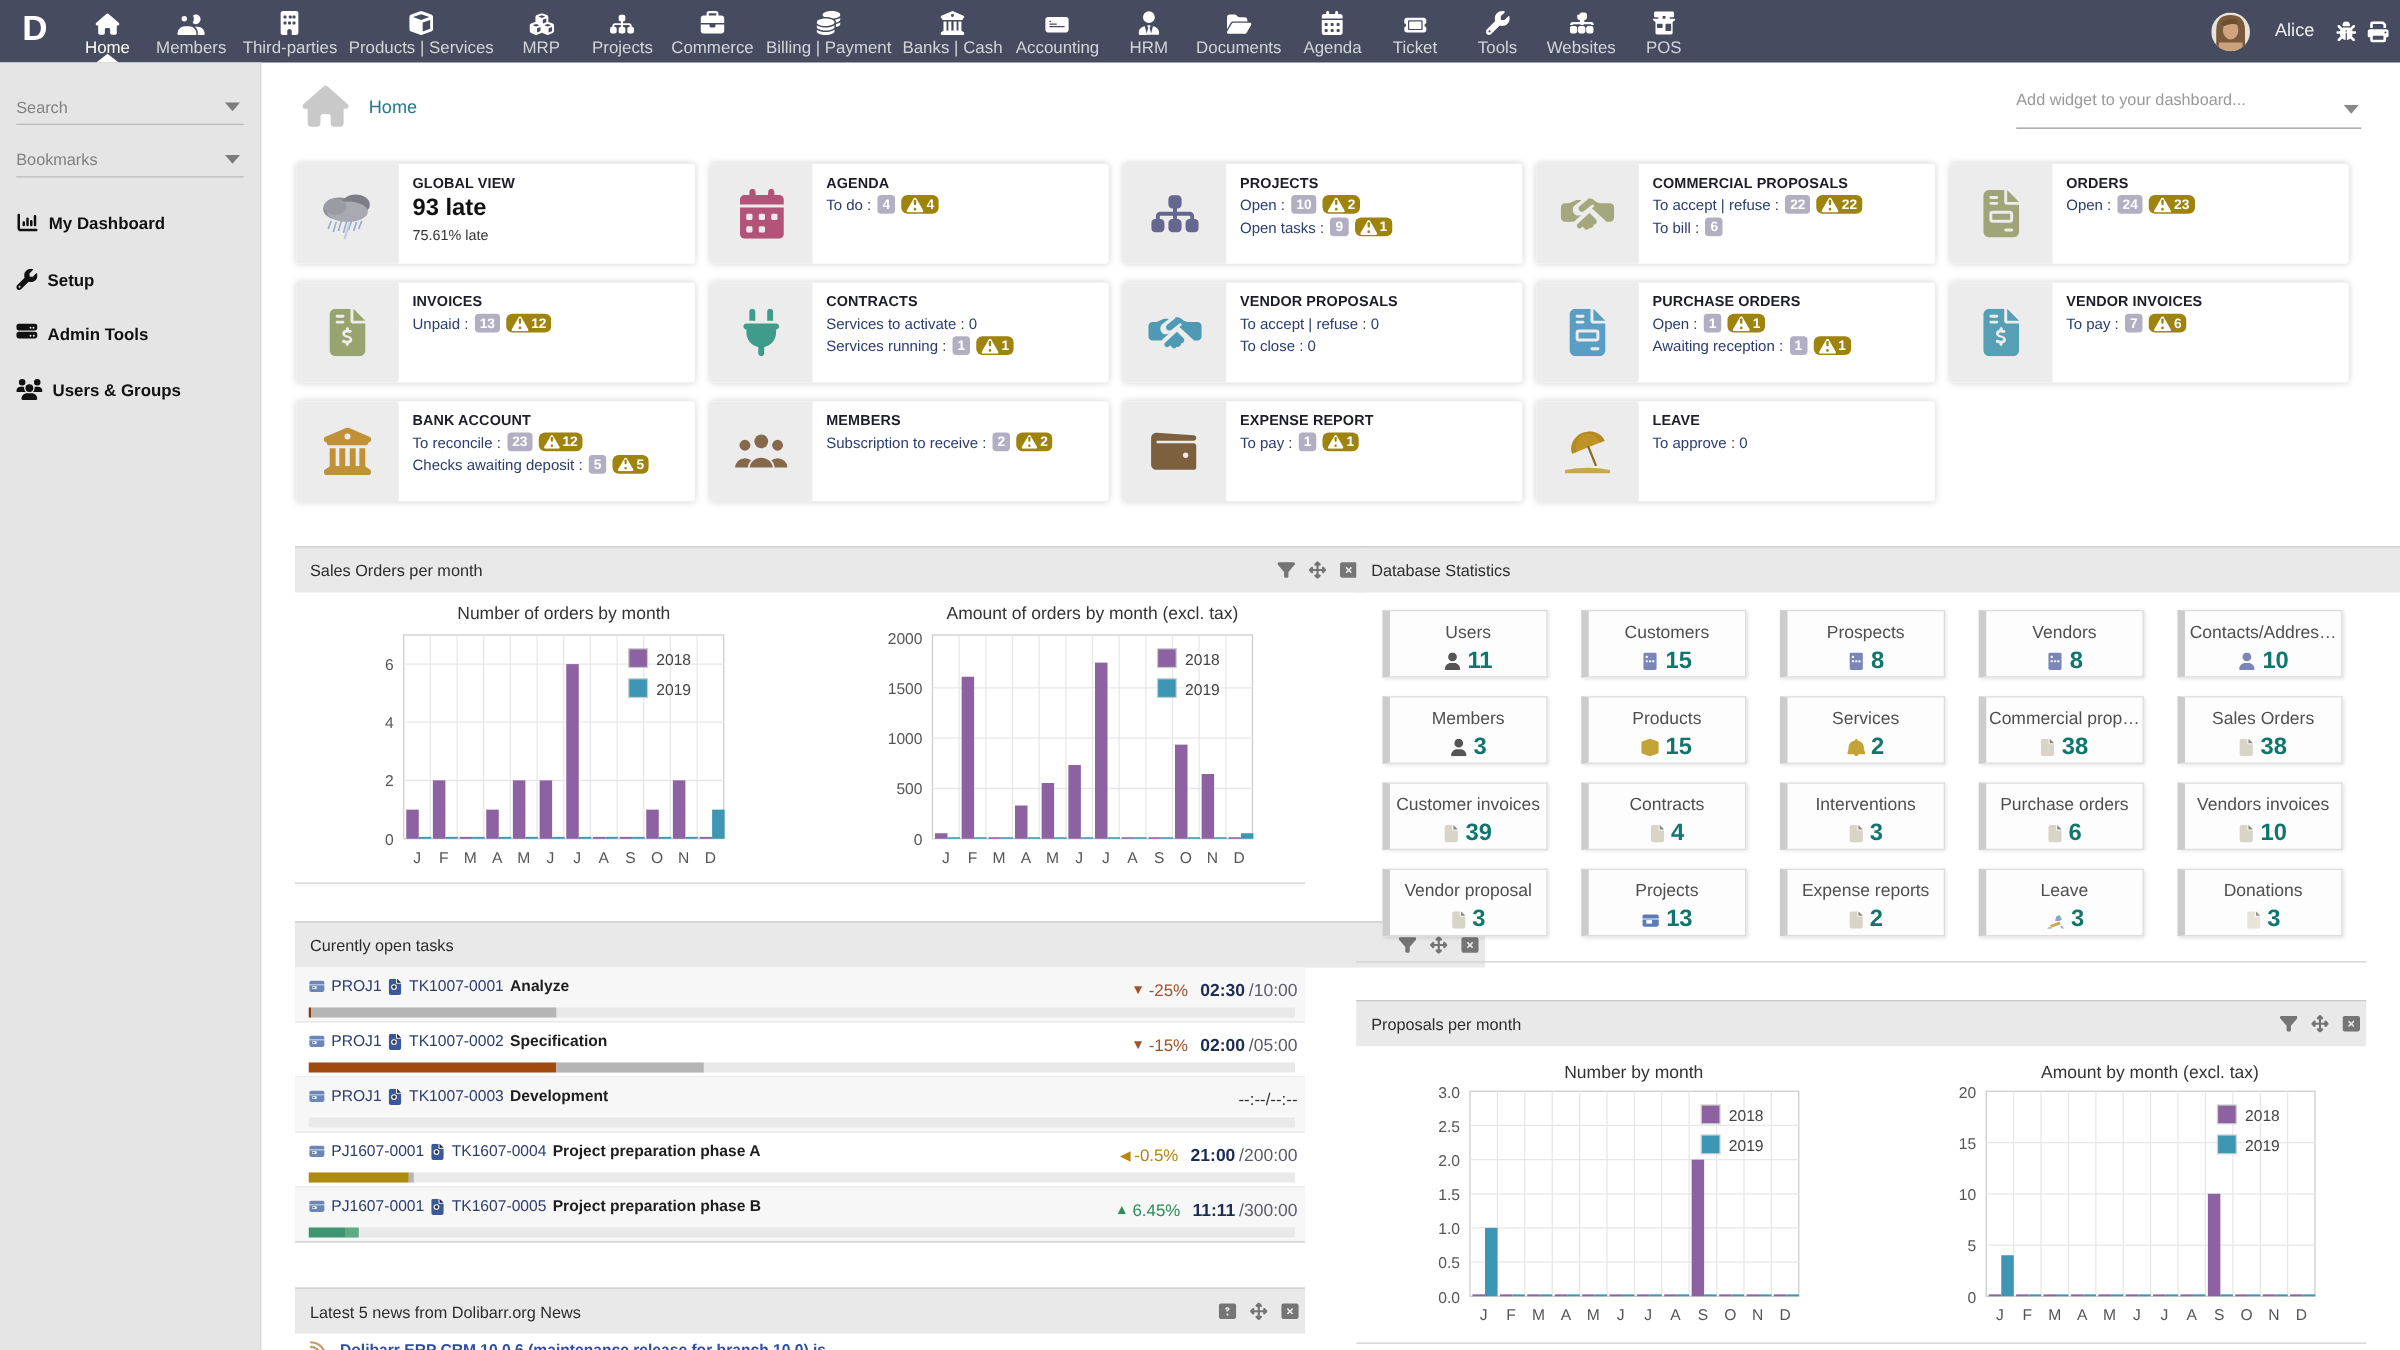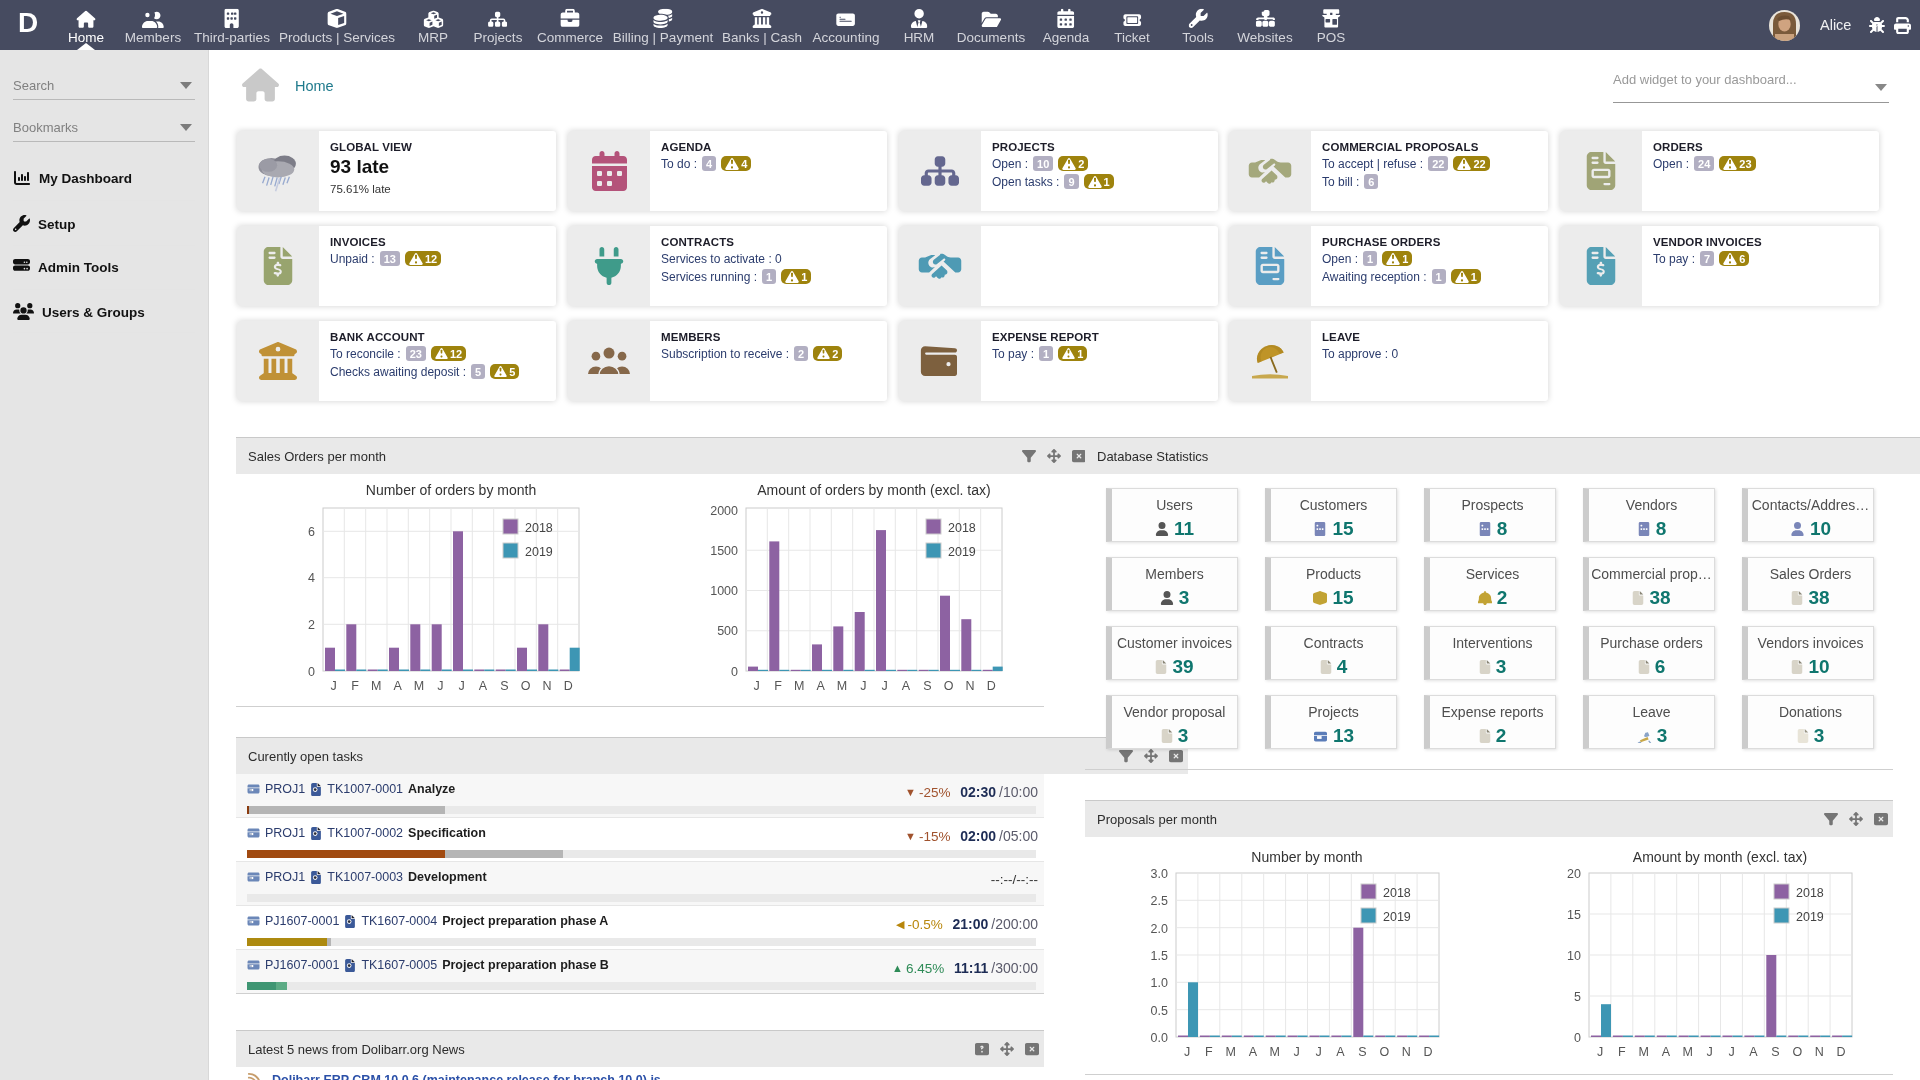--- a/index.html
+++ b/index.html
@@ -388,20 +388,25 @@
             <path d="M569.5 440C588 472 564.8 512 527.9 512L48.1 512c-36.9 0-60-40.1-41.6-72L246.4 24c18.5-32 64.7-32 83.2 0l239.9 416zM288 354c-25.4 0-46 20.6-46 46s20.6 46 46 46s46-20.6 46-46s-20.6-46-46-46zm-43.7-254.3l7.4 136c.6 10.6 9.4 19 20 19l32.5 0c10.7 0 19.5-8.4 20-19l7.4-136c.6-11.5-8.6-21.2-20-21.2l-47.3 0c-11.5 0-20.6 9.7-20 21.2z"></path>
           </svg>1</span></div>
     </div>
   </div>
 
 <div class="card" style="left:899px;top:226px">
     <div class="icell">
       <svg width="44" height="34" viewBox="0 0 640 512" fill="#4e9ab4">
         <path d="M323.4 85.2l-96.8 78.4c-16.1 13-19.2 36.4-7 53.1c12.9 17.8 38 21.3 55.3 7.8l99.3-77.2c7-5.4 17-4.2 22.5 2.8s4.2 17-2.8 22.5l-20.9 16.2L550.2 352l41.8 0c26.5 0 48-21.5 48-48l0-128c0-26.5-21.5-48-48-48l-76 0-4 0-32.4 0c-25.1 0-49.4-8.8-68.8-24.9l-16-13.3C383 78.3 363.2 72 342.9 72c-7.1 0-14.1 .8-20.9 2.3c.4 3.7 .5 7.4 .4 11zM96 128l-48 0C21.5 128 0 149.5 0 176L0 304c0 26.5 21.5 48 48 48l108.2 0 91.4-83.4c-29.2 17.7-67.4 11.1-88.9-16.5c-24.3-31.4-18.4-76.6 13.2-101.2l74.9-58.3c-5.9-1.7-12.1-2.6-18.4-2.6l-31.2 0c-3.4 0-6.8 .3-10.1 .8L96 128zm248 119.1L202.5 376.6c-13.1 11.9-14 32.1-2.1 45.2s32.1 14 45.2 2.1l15.2-13.9 24.6 26.9c12.1 13.2 32.5 14 45.7 1.9c3.9-3.6 6.7-7.9 8.5-12.6c13.2 6.1 29.3 4.1 40.7-6.3c9.3-8.5 12.7-20.9 9.9-32.4c10.9 .6 21.9-3.2 30.1-11.4c15-15 15.2-39.3 .4-54.5L344 247.1z"></path>
       </svg>
+    </div>
+<div class="cbody">
+      <div class="ct">VENDOR PROPOSALS</div>
+      <div class="cl">To accept | refuse : 0</div>
+      <div class="cl">To close : 0</div>
     </div>
   </div>
 
 <div class="card" style="left:1229px;top:226px">
     <div class="icell">
       <svg width="32" height="38" viewBox="0 0 384 512" fill="#5a9ec4">
         <path d="M64 0C28.7 0 0 28.7 0 64L0 448c0 35.3 28.7 64 64 64l256 0c35.3 0 64-28.7 64-64l0-288-128 0c-17.7 0-32-14.3-32-32L224 0 64 0zM256 0l0 128 128 0L256 0zM80 64l64 0c8.8 0 16 7.2 16 16s-7.2 16-16 16L80 96c-8.8 0-16-7.2-16-16s7.2-16 16-16zm0 64l64 0c8.8 0 16 7.2 16 16s-7.2 16-16 16l-64 0c-8.8 0-16-7.2-16-16s7.2-16 16-16zm16 96l192 0c17.7 0 32 14.3 32 32l0 64c0 17.7-14.3 32-32 32L96 352c-17.7 0-32-14.3-32-32l0-64c0-17.7 14.3-32 32-32zm0 32l0 64 192 0 0-64L96 256zM240 416l64 0c8.8 0 16 7.2 16 16s-7.2 16-16 16l-64 0c-8.8 0-16-7.2-16-16s7.2-16 16-16z"></path>
       </svg>
     </div>
 <div class="cbody">

